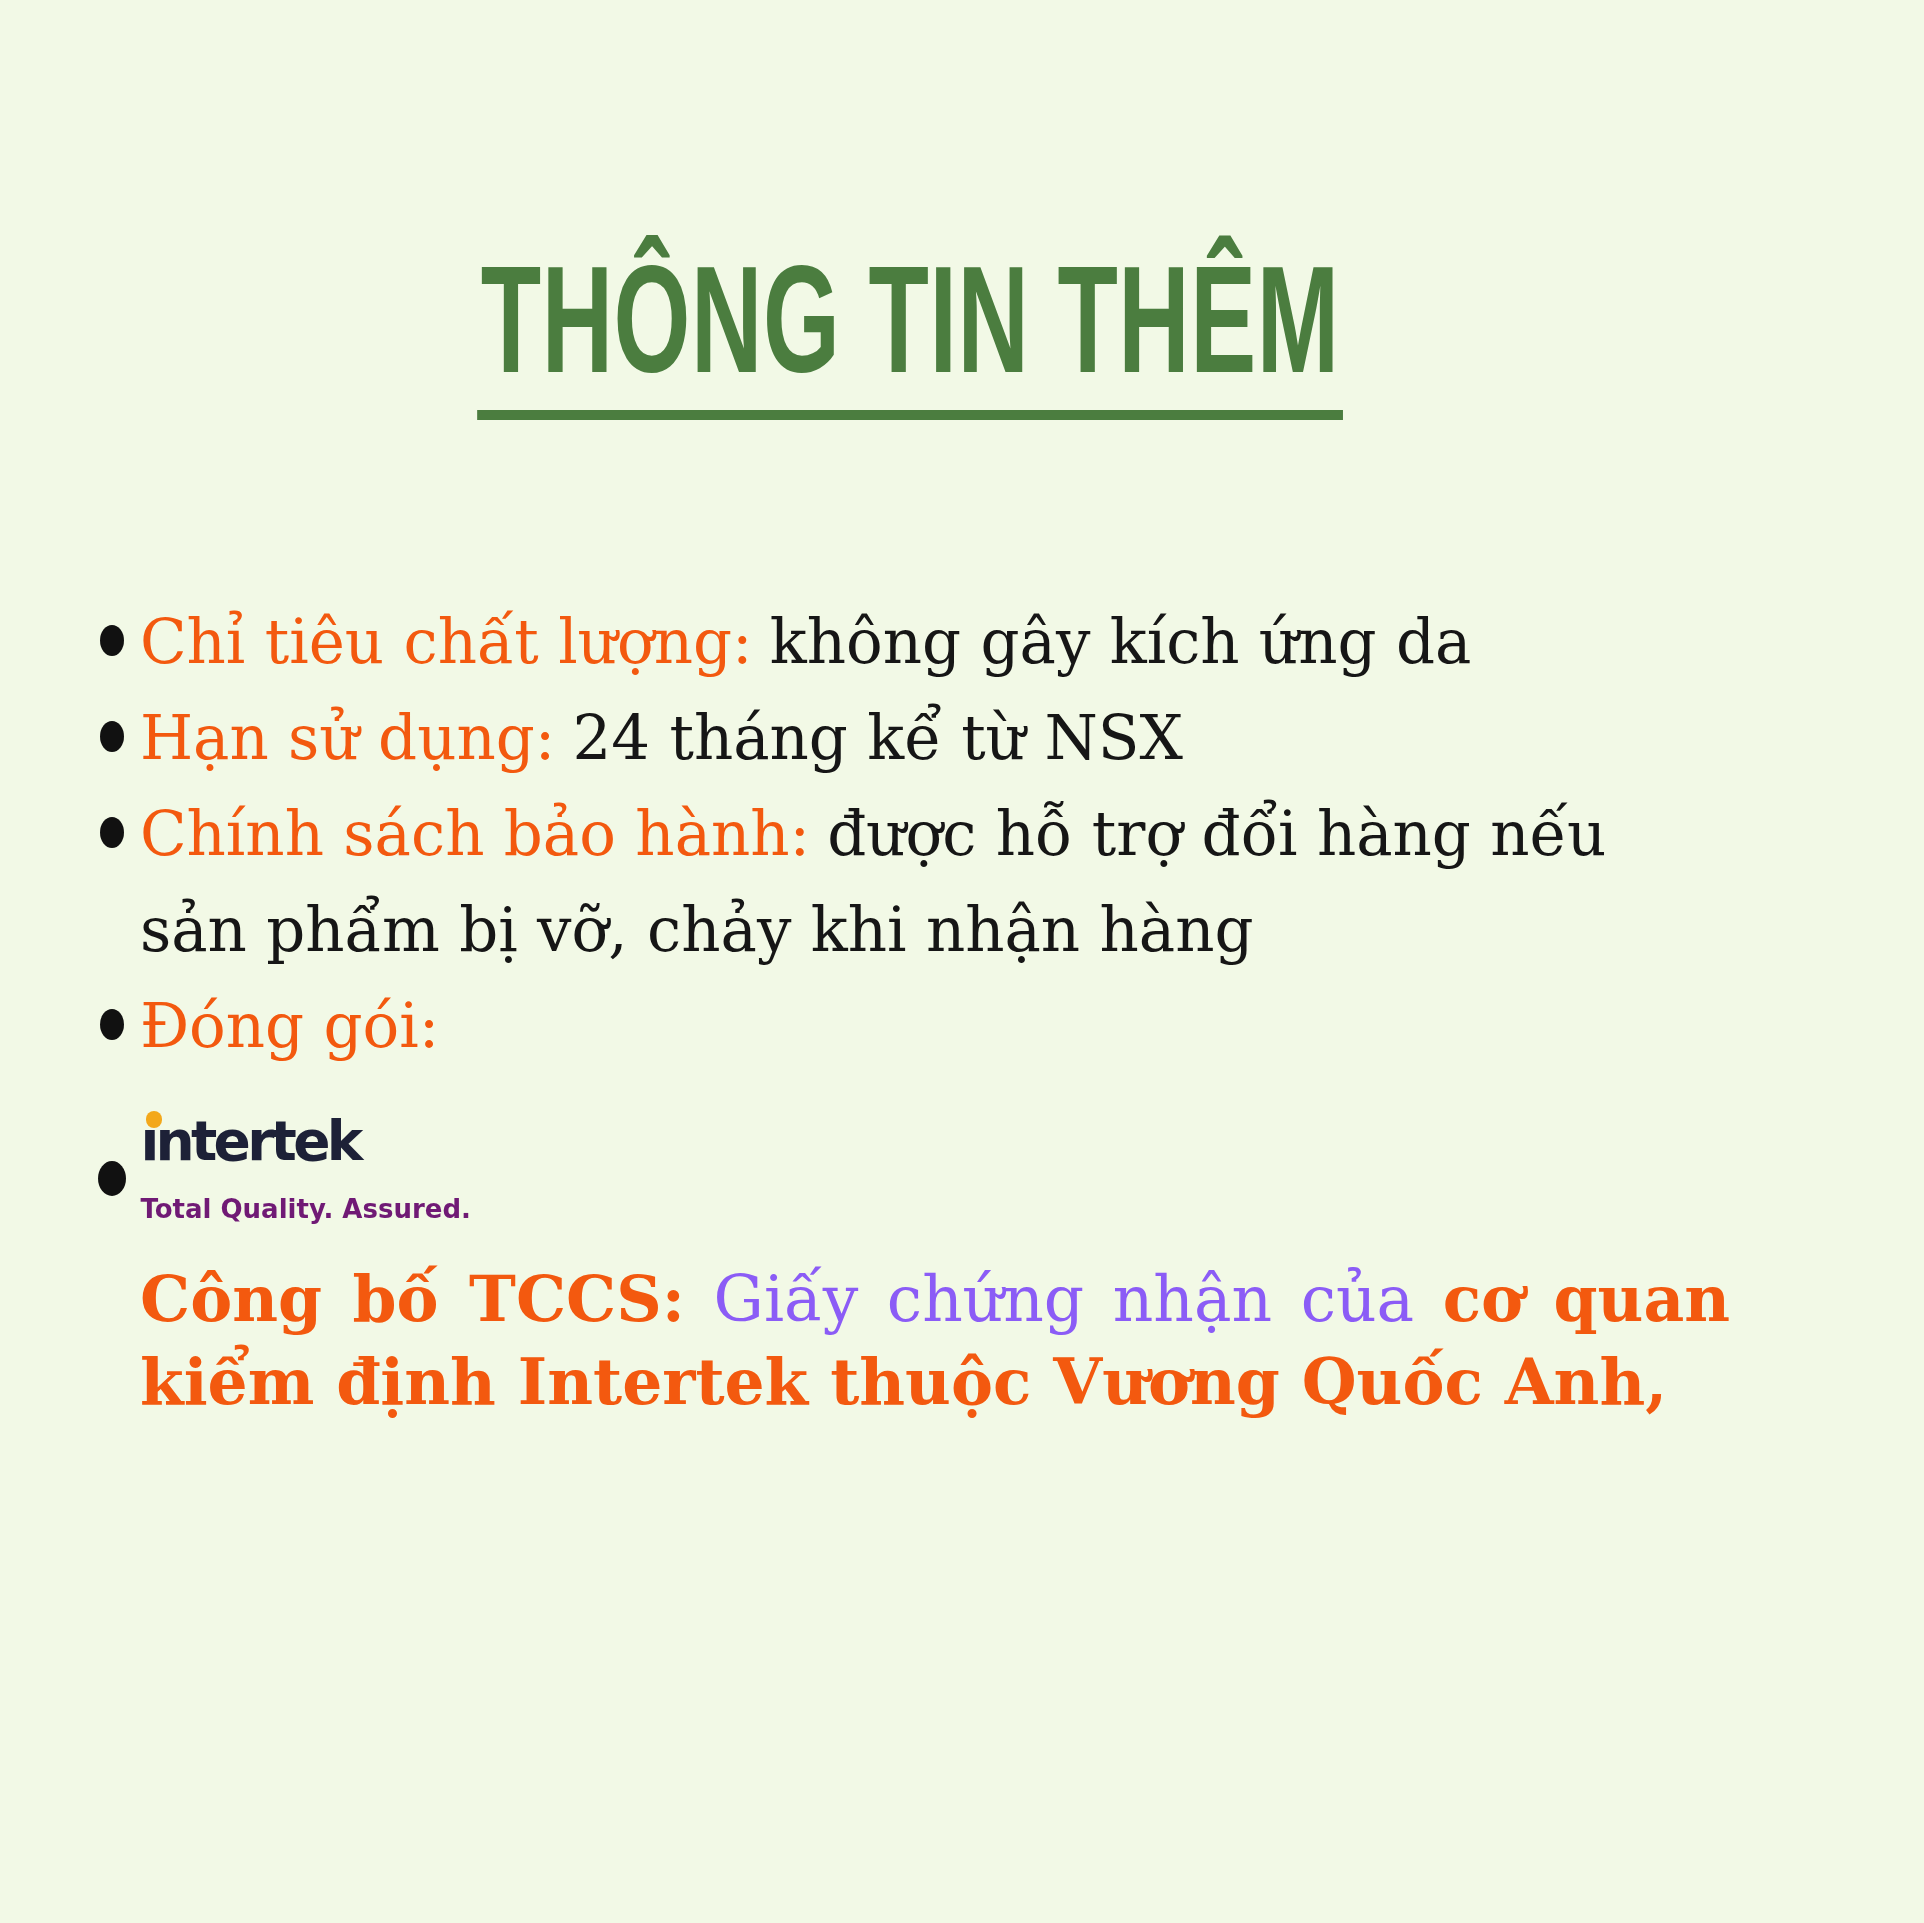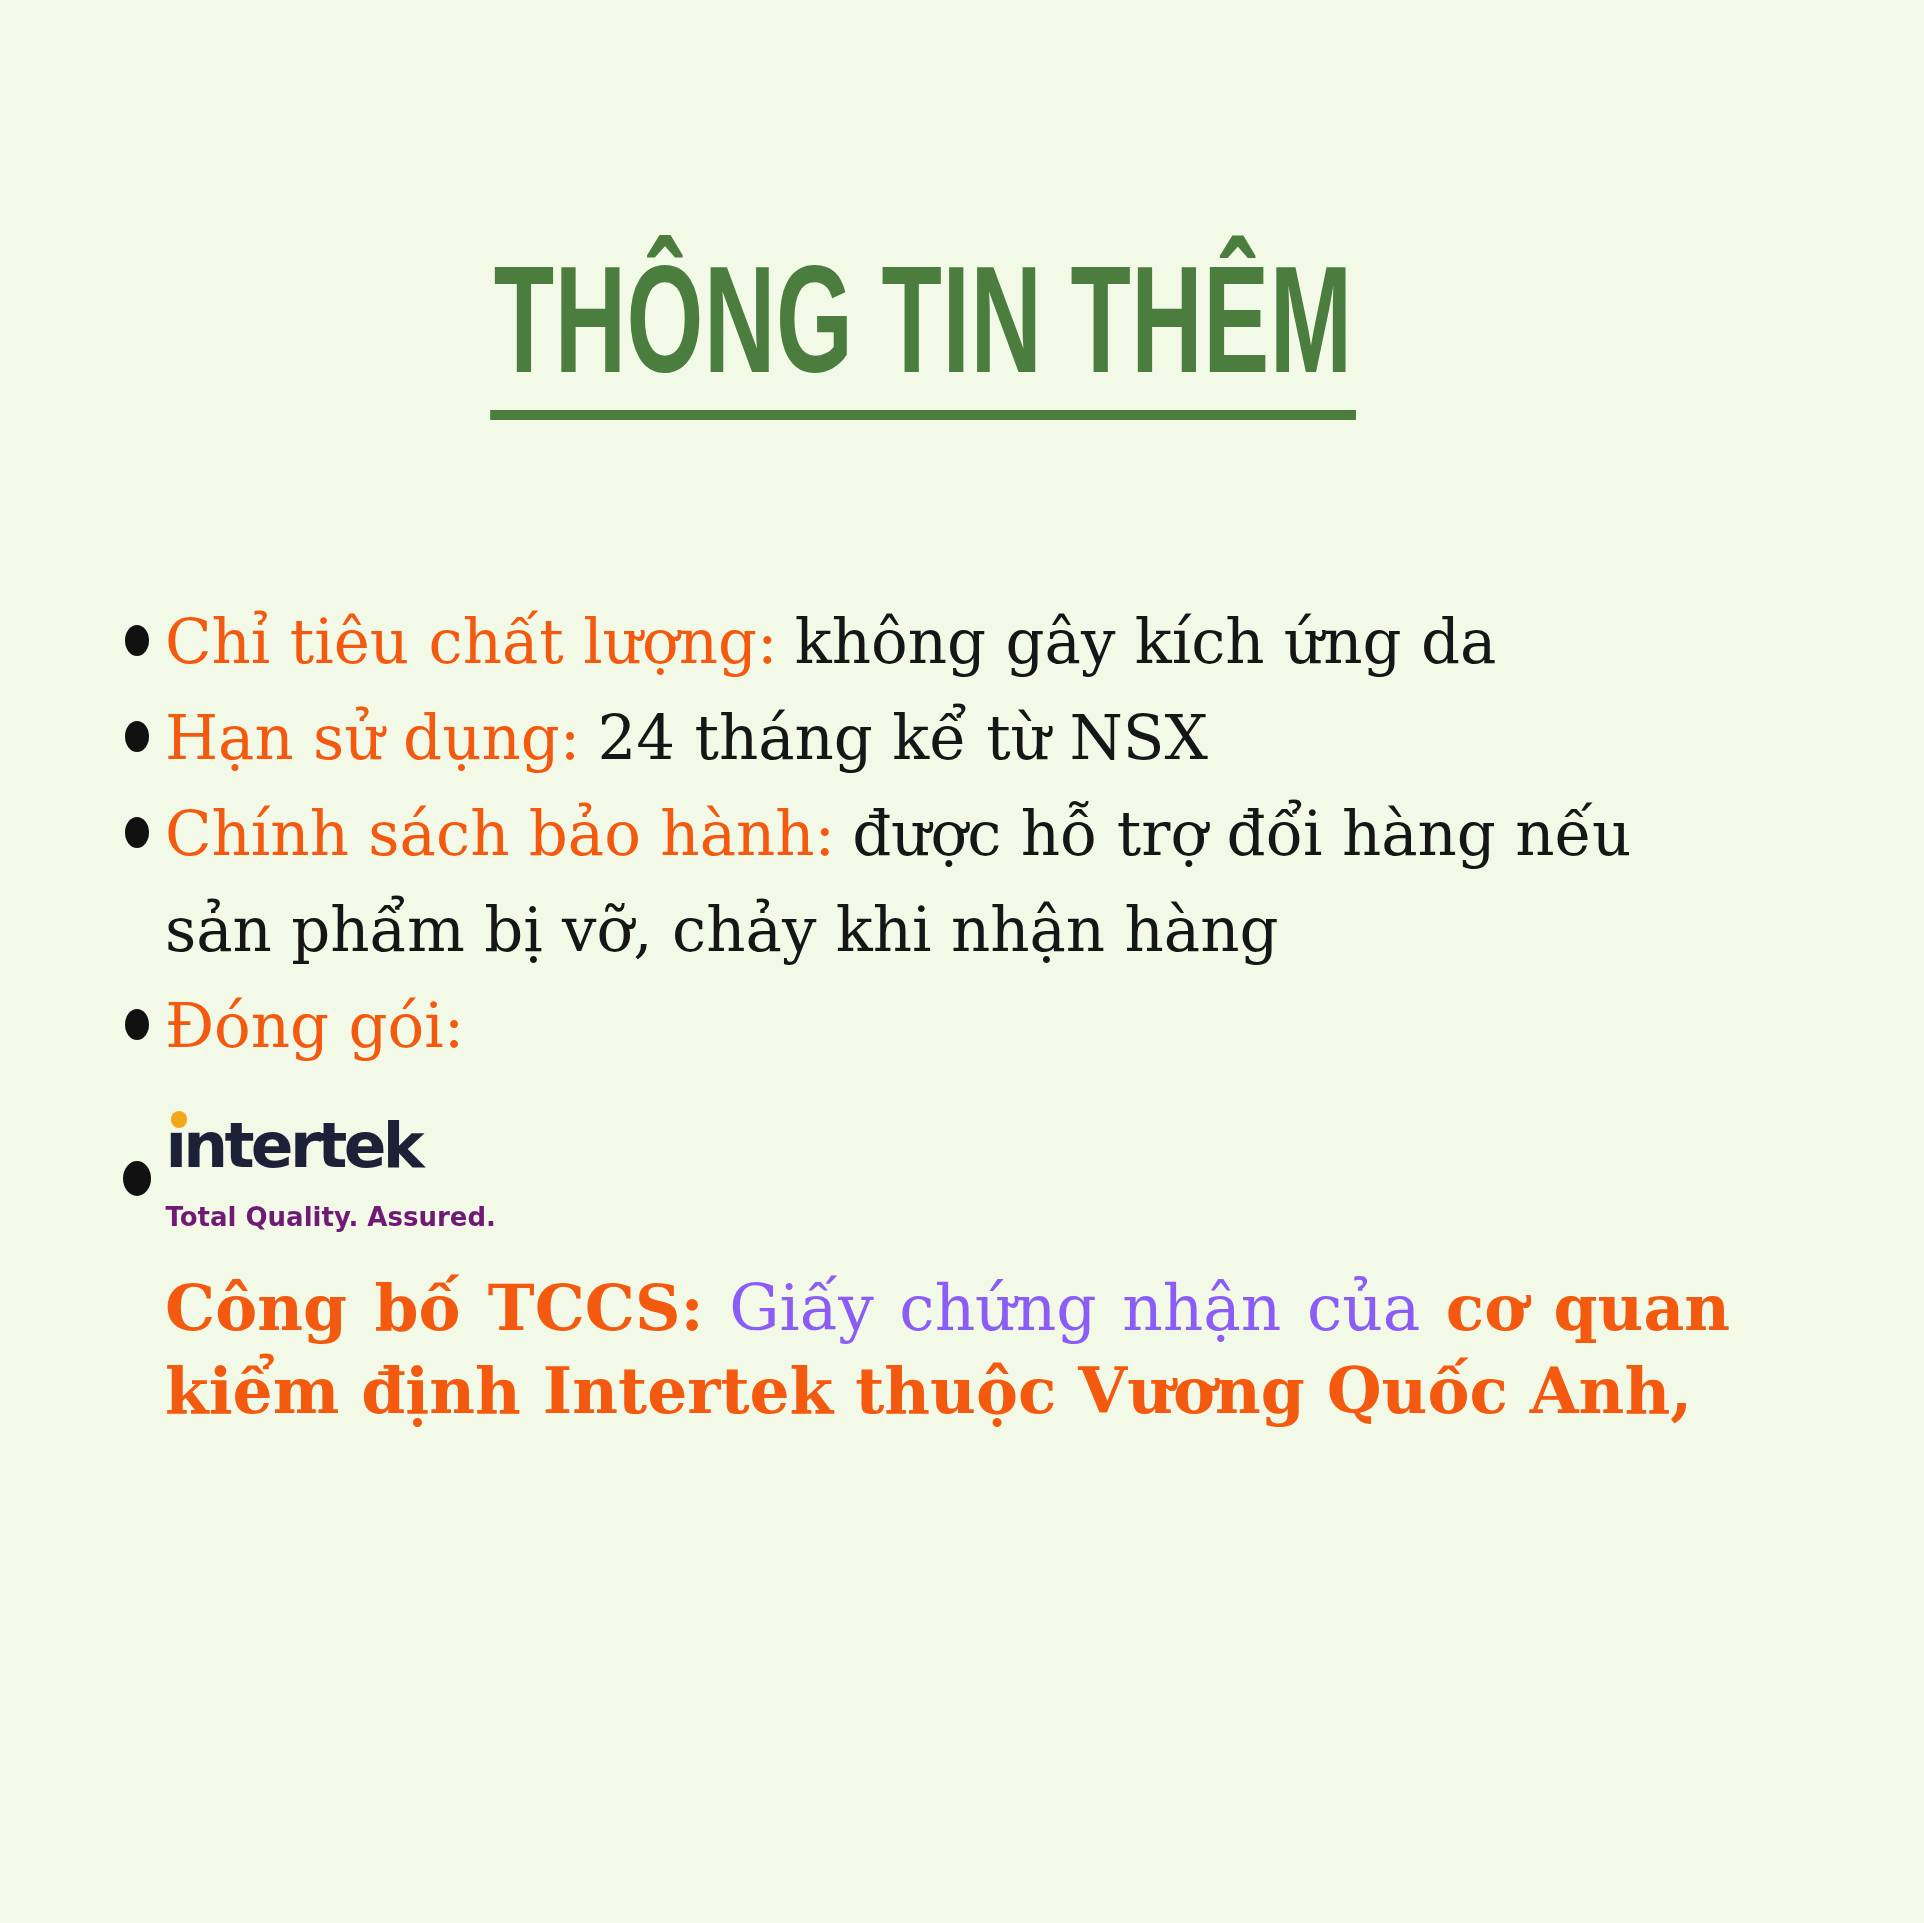--- a/index.html
+++ b/index.html
@@ -6,21 +6,21 @@
   body{
     width:1924px;height:1923px;
     background:#f2f9e6;
     font-family:"DejaVu Serif", serif;
     color:#161616;
     overflow:hidden;
   }
   .page{
     box-sizing:border-box;
     width:1924px;height:1805px;
-    padding:138px 194px 0 116px;
+    padding:138px 194px 0 91px;
   }
   
   .title-wrap{ text-align:center; margin-bottom:72px; }
   .title{
     display:inline-block;
     font-family:"Liberation Sans", sans-serif;
     font-weight:bold;
     font-size:152px;
     line-height:1.05;
     letter-spacing:0.9px;
@@ -45,21 +45,21 @@
   .packing{ margin:13px 0 0 69px; font-size:57px; line-height:81px; font-style:italic; }
   .pack-item{ white-space:pre-line; margin-bottom:9.2px; }
   
   .logo-row{ display:flex; align-items:flex-start; margin-top:39px; }
   .logo-row .dot{ width:28px; height:35px; margin:48px 14px 0 7.4px; border-radius:50%; }
   .logo-col{ display:flex; flex-direction:column; }
   .wordmark{
     position:relative;
     font-family:"DejaVu Sans", sans-serif;
     font-weight:bold;
-    font-size:63px; line-height:1.05;
+    font-size:55px; line-height:1.05;
     letter-spacing:-3.7px;
     color:#1d2137;
   }
   .i-dot{
     position:absolute; left:5.5px; top:-1.8px;
     width:16.6px; height:16.6px; border-radius:50%;
     background:#f3a81b;
   }
   .tagline{
     font-family:"DejaVu Sans", sans-serif;

